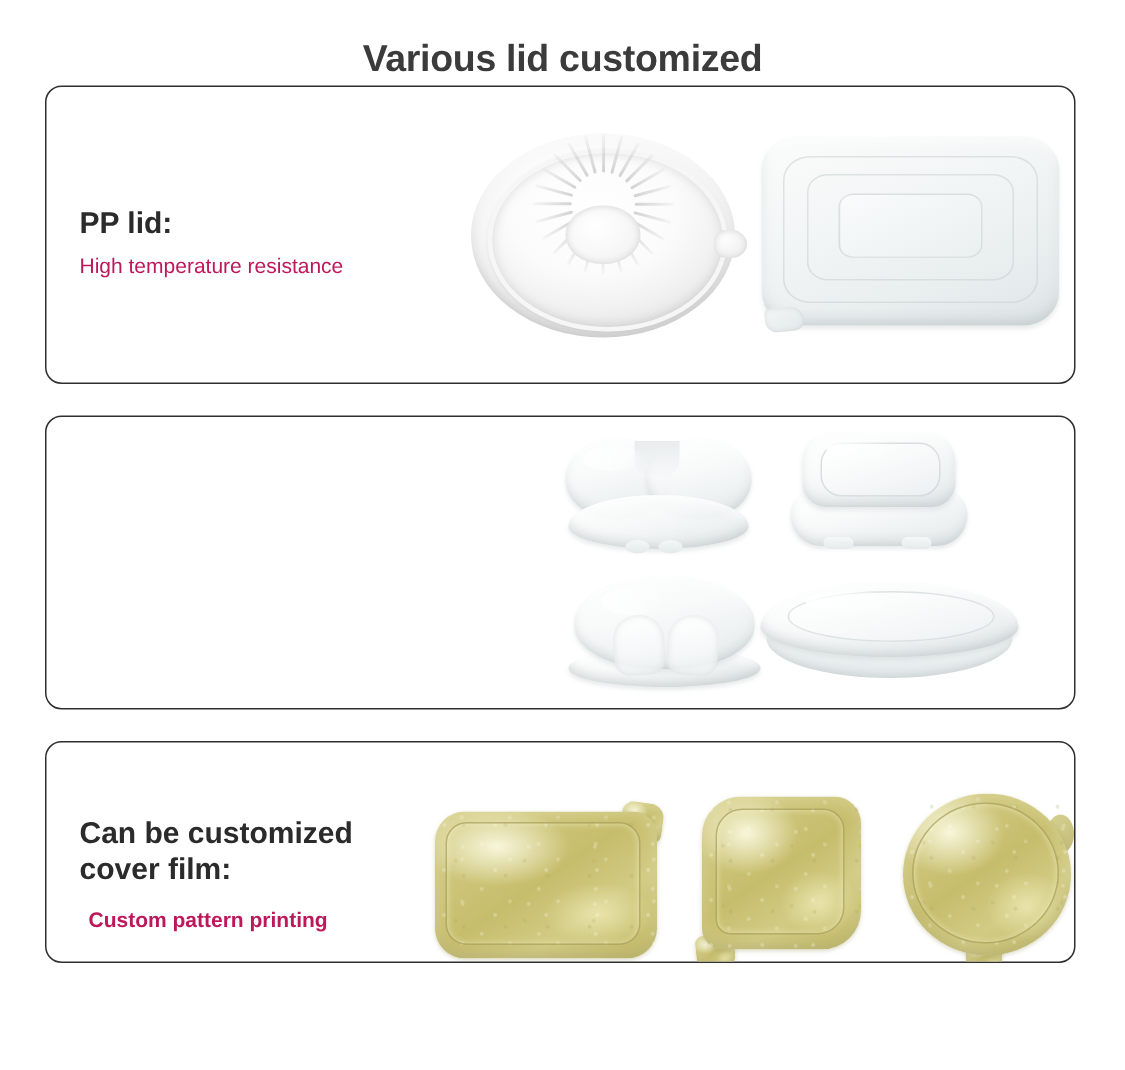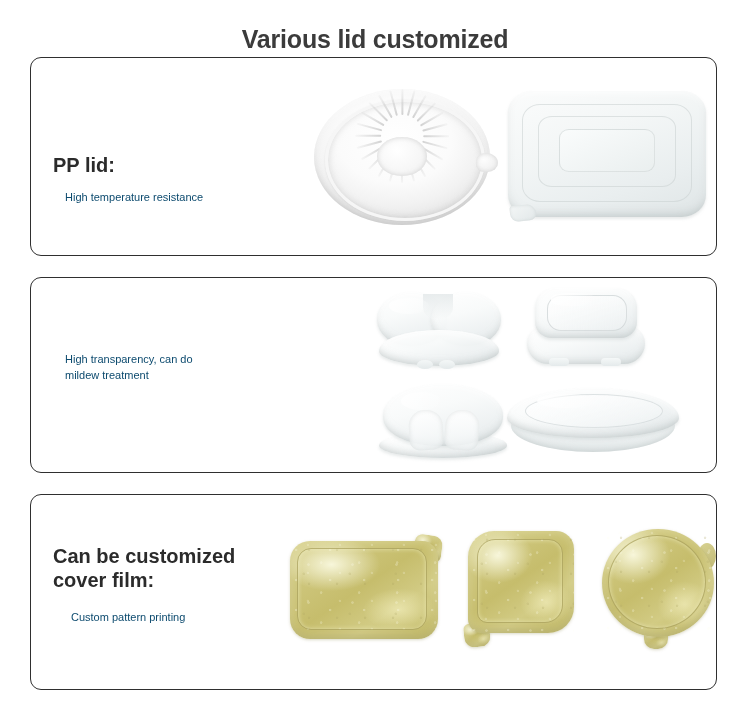--- a/index.html
+++ b/index.html
@@ -34,47 +34,47 @@
     left: 30px;
     width: 687px;
     box-sizing: border-box;
     border: 1.3px solid #2f2f2f;
     border-radius: 11px;
     background: #ffffff;
     overflow: hidden;
   }
   #panel-1 { top: 57px;  height: 199px; }
   #panel-2 { top: 277px; height: 196px; }
-  #panel-3 { top: 494px; height: 196px; }
+  #panel-3 { top: 494px; height: 148px; }
 
   .panel-text {
     position: absolute;
     left: 22px;
     color: #303030;
   }
   .panel-heading {
     font-size: 20px;
     font-weight: bold;
     color: #2b2b2b;
     line-height: 1.18;
     margin: 0 0 6px 0;
     white-space: pre-line;
   }
   .panel-sub {
-    font-size: 11px;
+    font-size: 14px;
     font-weight: normal;
-    color: #0c4a6e;
+    color: #be185d;
     line-height: 1.42;
-    margin: 12px;
+    margin: 0;
     white-space: pre-line;
   }
-  #panel-1 .panel-text { top: 96px; }
+  #panel-1 .panel-text { top: 80px; }
   #panel-2 .panel-text { top: 62px; }
   #panel-3 .panel-text { top: 50px; }
-  #panel-3 .panel-sub  { padding-left: 6px; padding-top: 6px; }
+  #panel-3 .panel-sub  { padding-left: 6px; padding-top: 6px; font-weight: bold; }
 
   
   .product-area {
     position: absolute;
     top: 0;
     height: 100%;
   }
   #panel-1 .product-area { left: 245px; right: 0; }
   #panel-2 .product-area { left: 300px; right: 0; }
   #panel-3 .product-area { left: 215px; right: 0; }
@@ -389,22 +389,20 @@
       <div class="ring r2"></div>
       <div class="ring r3"></div>
       <div class="notch"></div>
     </div>
 
   </div>
 </section>
 
 <section class="panel" id="panel-2">
   <div class="panel-text">
-    <div class="panel-sub">High transparency, can do
-mildew treatment</div>
   </div>
 
   <div class="product-area">
 
     <div class="prod pe-heart">
       <div class="lobe l glass"></div>
       <div class="lobe r glass"></div>
       <div class="base glass"></div>
       <div class="dip"></div>
       <div class="foot f1"></div>

